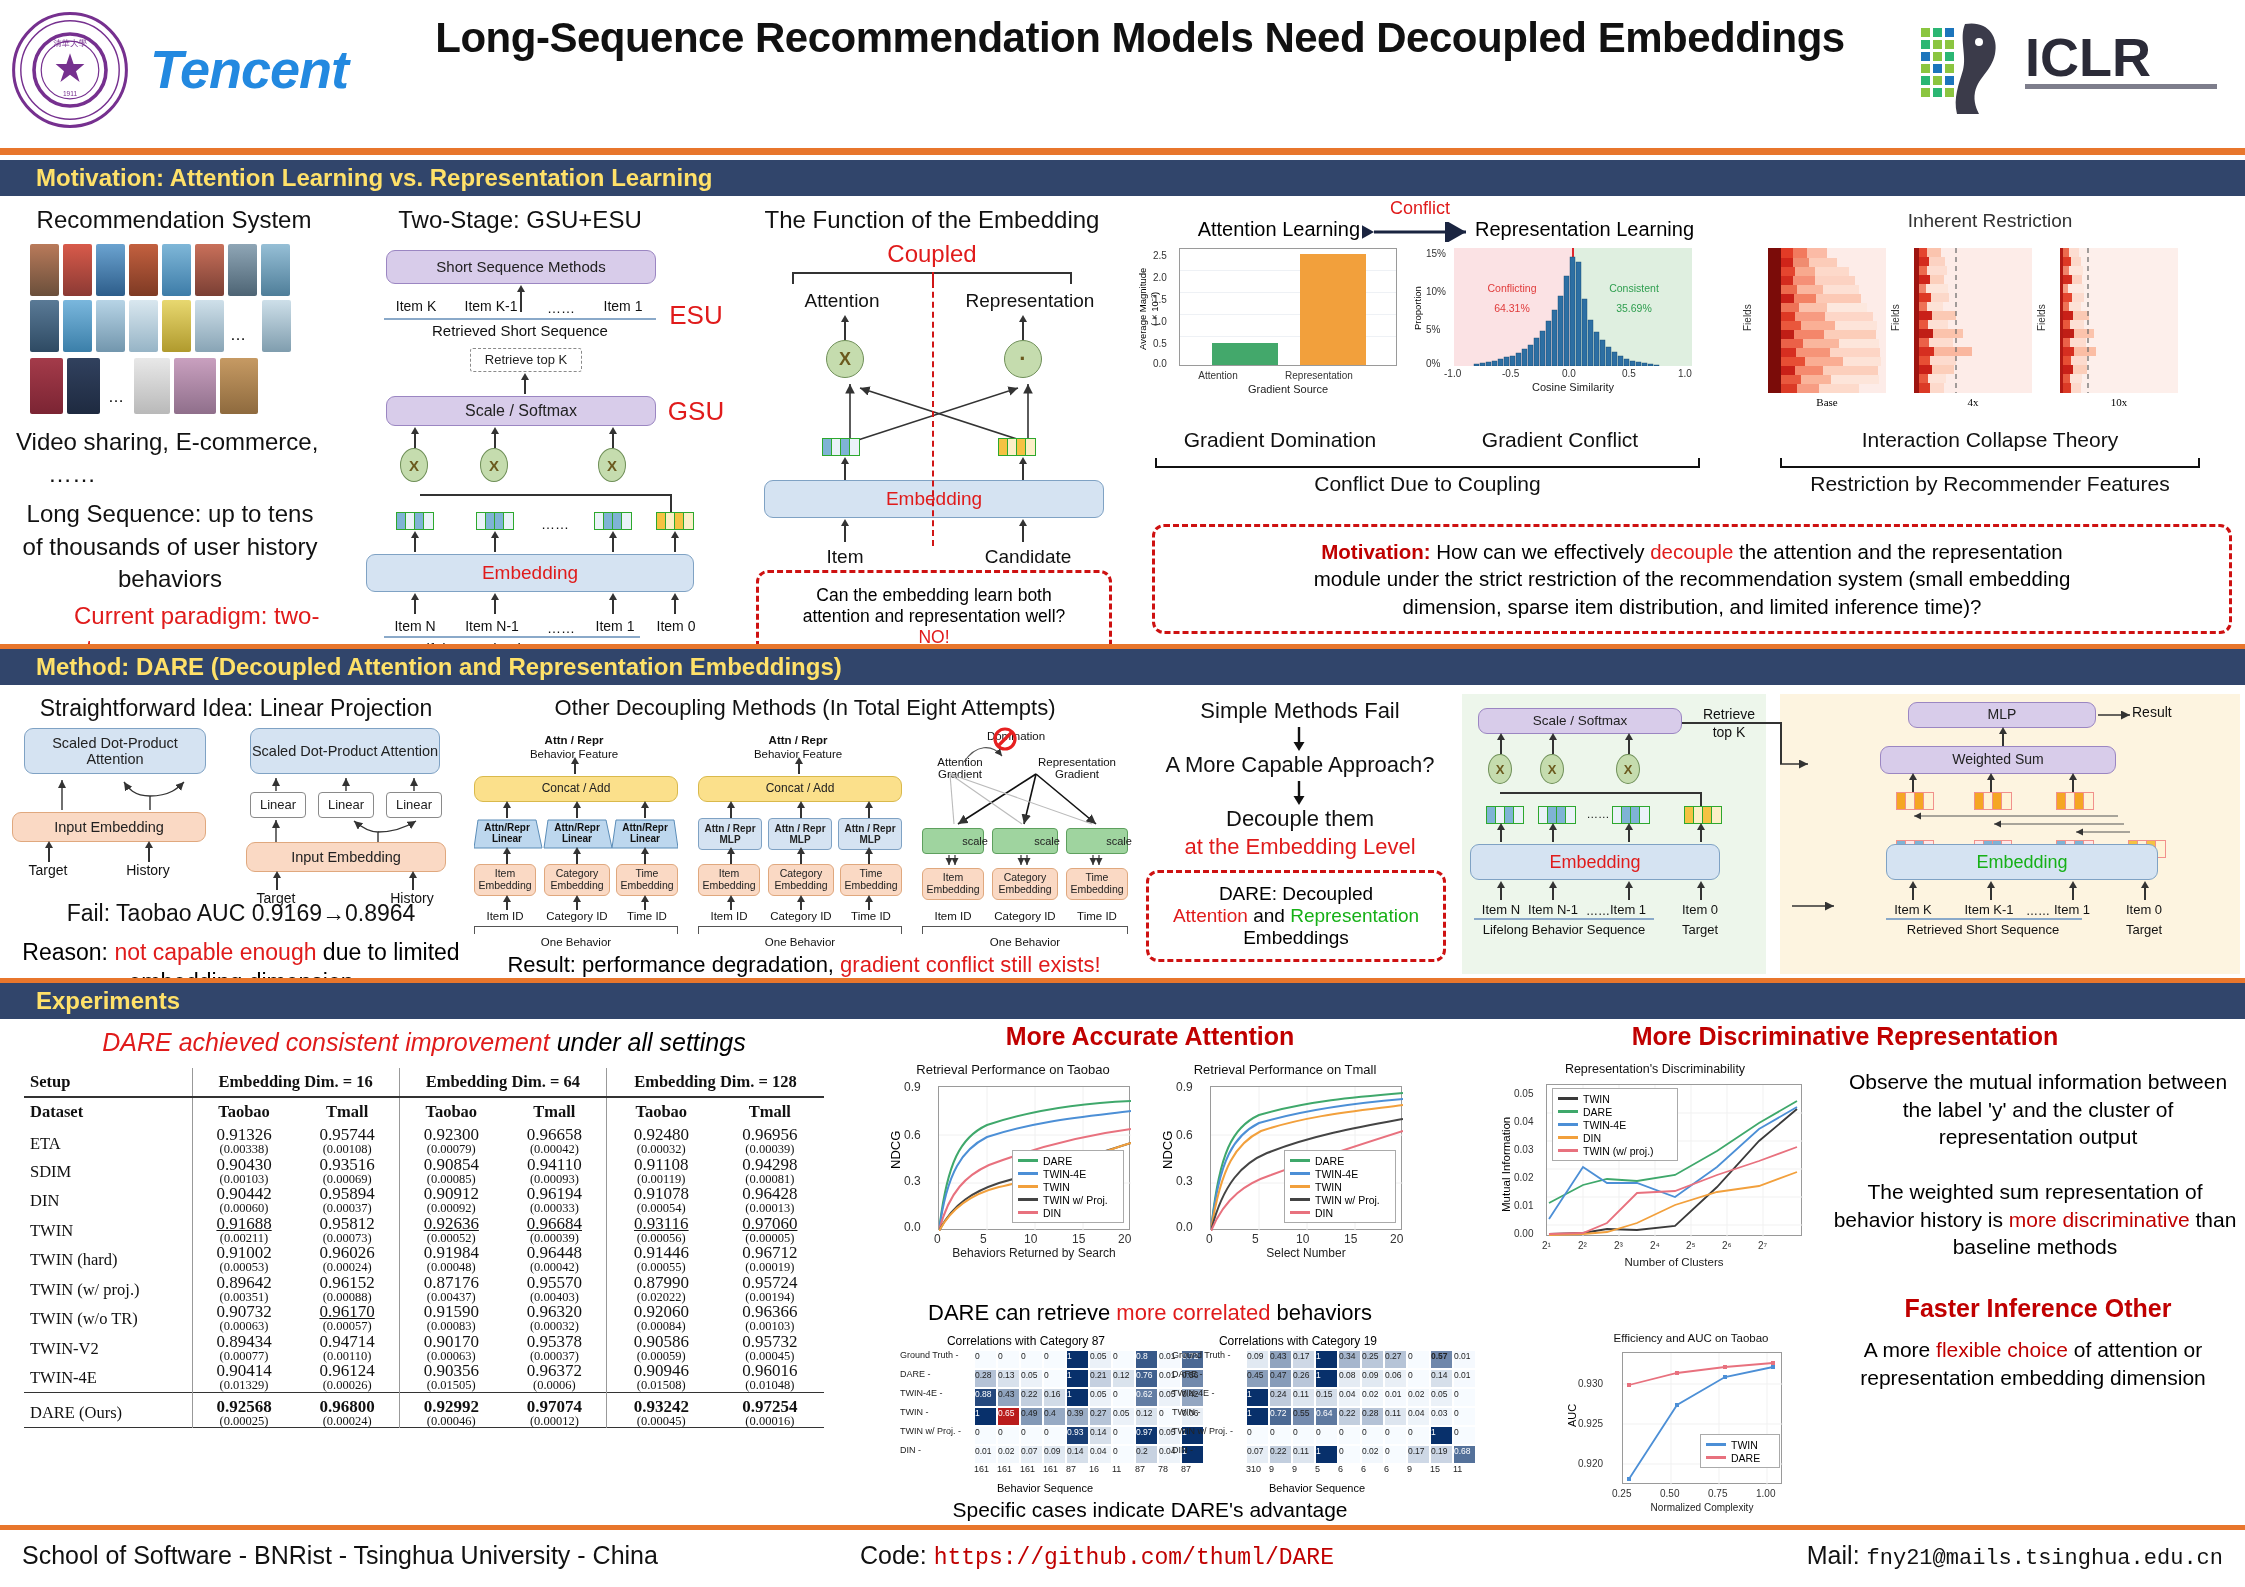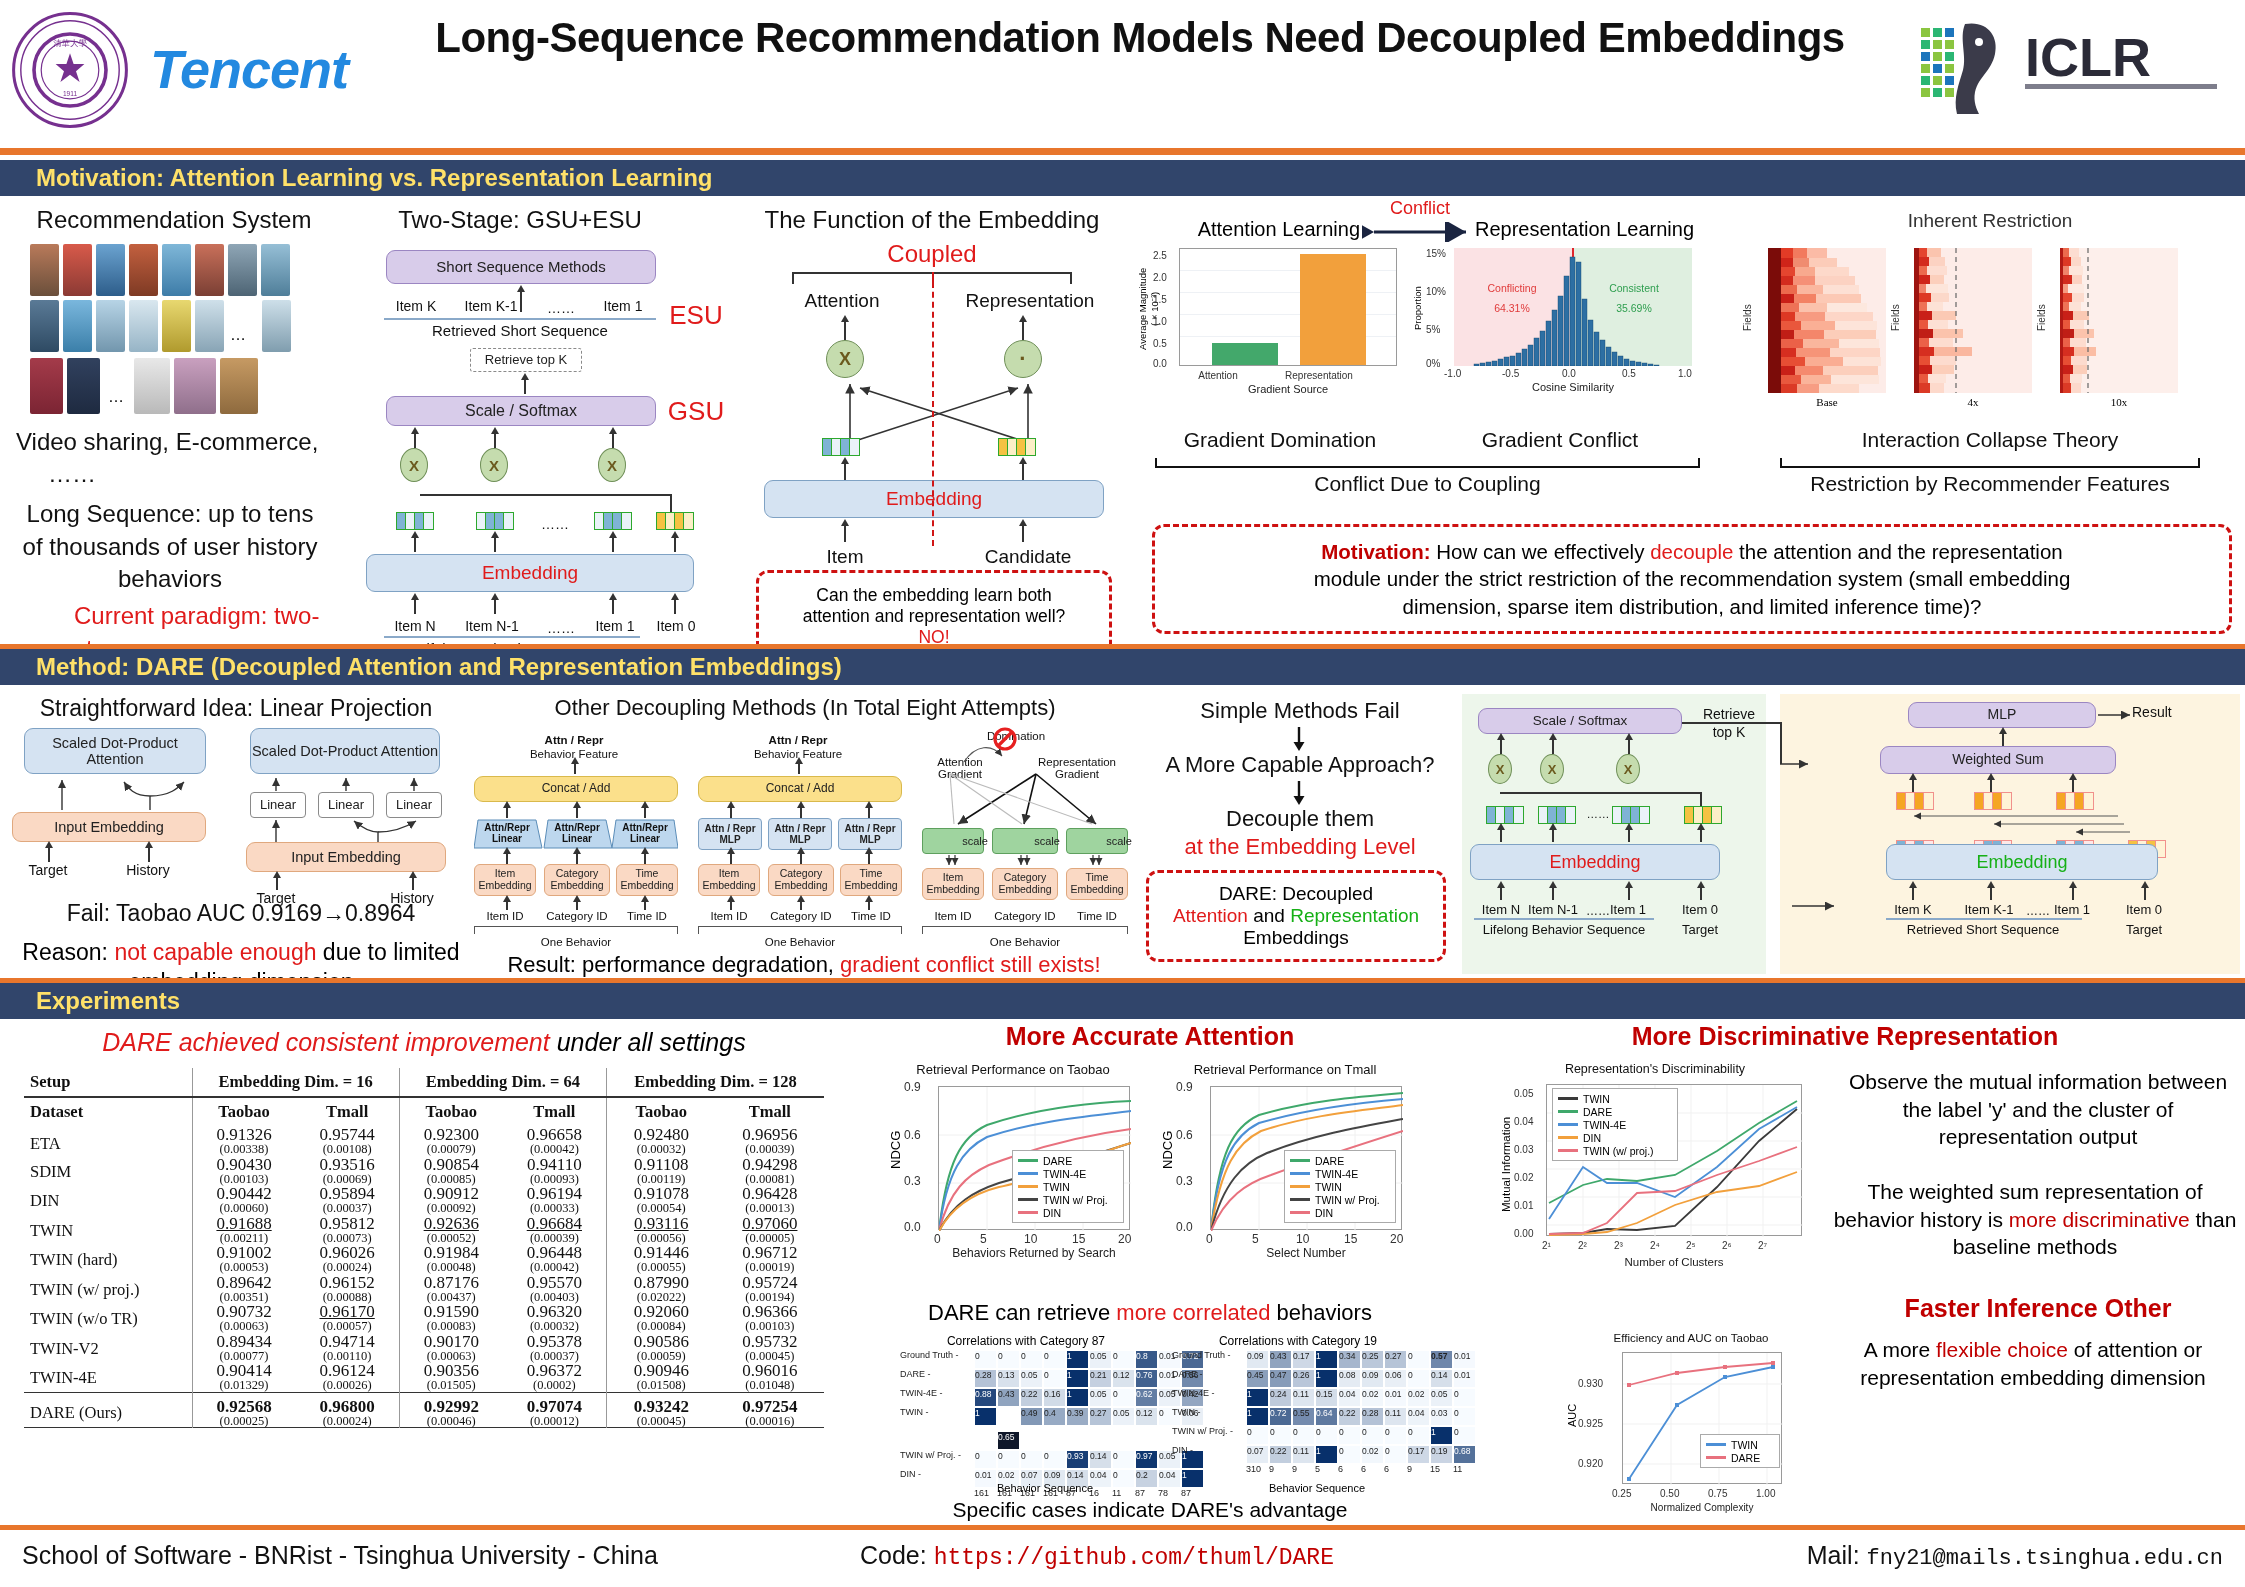--- a/index.html
+++ b/index.html
@@ -1120,21 +1120,21 @@
             <td>
               <div class="tv">0.96124</div>
               <div class="tsd">(0.00026)</div>
             </td>
             <td class="vsep">
               <div class="tv">0.90356</div>
               <div class="tsd">(0.01505)</div>
             </td>
             <td>
               <div class="tv">0.96372</div>
-              <div class="tsd">(0.0002)</div>
+              <div class="tsd">(0.0006)</div>
             </td>
             <td class="vsep">
               <div class="tv">0.90946</div>
               <div class="tsd">(0.01508)</div>
             </td>
             <td>
               <div class="tv">0.96016</div>
               <div class="tsd">(0.01048)</div>
             </td>
           </tr>
@@ -1314,21 +1314,21 @@
       <div style="height: 19px; background: rgb(194, 206, 222); color: rgb(34, 34, 34); font-size: 8.5px; border: 0.5px solid rgb(255, 255, 255);">0.22</div>
       <div style="height: 19px; background: rgb(209, 219, 231); color: rgb(34, 34, 34); font-size: 8.5px; border: 0.5px solid rgb(255, 255, 255);">0.16</div>
       <div style="height: 19px; background: rgb(8, 48, 107); color: rgb(255, 255, 255); font-size: 8.5px; border: 0.5px solid rgb(255, 255, 255);">1</div>
       <div style="height: 19px; background: rgb(235, 241, 248); color: rgb(34, 34, 34); font-size: 8.5px; border: 0.5px solid rgb(255, 255, 255);">0.05</div>
       <div style="height: 19px; background: rgb(247, 251, 255); color: rgb(34, 34, 34); font-size: 8.5px; border: 0.5px solid rgb(255, 255, 255);">0</div>
       <div style="height: 19px; background: rgb(99, 125, 163); color: rgb(255, 255, 255); font-size: 8.5px; border: 0.5px solid rgb(255, 255, 255);">0.62</div>
       <div style="height: 19px; background: rgb(235, 241, 248); color: rgb(34, 34, 34); font-size: 8.5px; border: 0.5px solid rgb(255, 255, 255);">0.05</div>
       <div style="height: 19px; background: rgb(147, 166, 193); color: rgb(34, 34, 34); font-size: 8.5px; border: 0.5px solid rgb(255, 255, 255);">0.42</div>
       <div style="font-size: 9px; justify-content: flex-end; padding-right: 4px; color: rgb(34, 34, 34); height: 19px;">TWIN -</div>
       <div style="height: 19px; background: rgb(8, 48, 107); color: rgb(255, 255, 255); font-size: 8.5px; border: 0.5px solid rgb(255, 255, 255);">1</div>
-      <div style="height: 19px; background: #0f172a; color: rgb(255, 255, 255); font-size: 8.5px; border: 0.5px solid rgb(255, 255, 255); margin-top: 24px;">0.65</div>
+      <div style="height: 19px; background: #b91c1c; color: rgb(255, 255, 255); font-size: 8.5px; border: 0.5px solid rgb(255, 255, 255);">0.65</div>
       <div style="height: 19px; background: rgb(130, 152, 182); color: rgb(34, 34, 34); font-size: 8.5px; border: 0.5px solid rgb(255, 255, 255);">0.49</div>
       <div style="height: 19px; background: rgb(151, 170, 196); color: rgb(34, 34, 34); font-size: 8.5px; border: 0.5px solid rgb(255, 255, 255);">0.4</div>
       <div style="height: 19px; background: rgb(154, 172, 197); color: rgb(34, 34, 34); font-size: 8.5px; border: 0.5px solid rgb(255, 255, 255);">0.39</div>
       <div style="height: 19px; background: rgb(182, 196, 215); color: rgb(34, 34, 34); font-size: 8.5px; border: 0.5px solid rgb(255, 255, 255);">0.27</div>
       <div style="height: 19px; background: rgb(235, 241, 248); color: rgb(34, 34, 34); font-size: 8.5px; border: 0.5px solid rgb(255, 255, 255);">0.05</div>
       <div style="height: 19px; background: rgb(218, 227, 237); color: rgb(34, 34, 34); font-size: 8.5px; border: 0.5px solid rgb(255, 255, 255);">0.12</div>
       <div style="height: 19px; background: rgb(247, 251, 255); color: rgb(34, 34, 34); font-size: 8.5px; border: 0.5px solid rgb(255, 255, 255);">0</div>
       <div style="height: 19px; background: rgb(233, 239, 246); color: rgb(34, 34, 34); font-size: 8.5px; border: 0.5px solid rgb(255, 255, 255);">0.06</div>
       <div style="font-size: 9px; justify-content: flex-end; padding-right: 4px; color: rgb(34, 34, 34); height: 19px;">TWIN w/ Proj. -</div>
       <div style="height: 19px; background: rgb(247, 251, 255); color: rgb(34, 34, 34); font-size: 8.5px; border: 0.5px solid rgb(255, 255, 255);">0</div>

